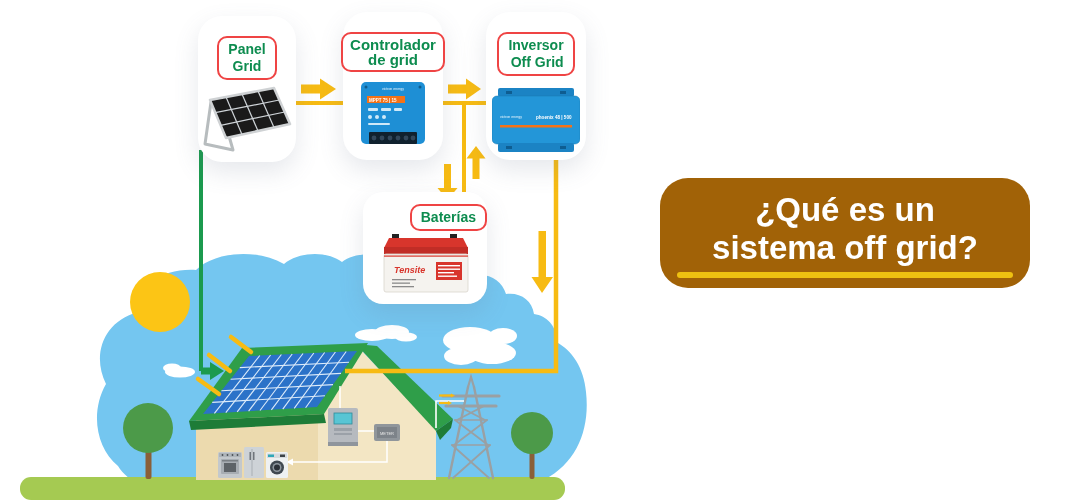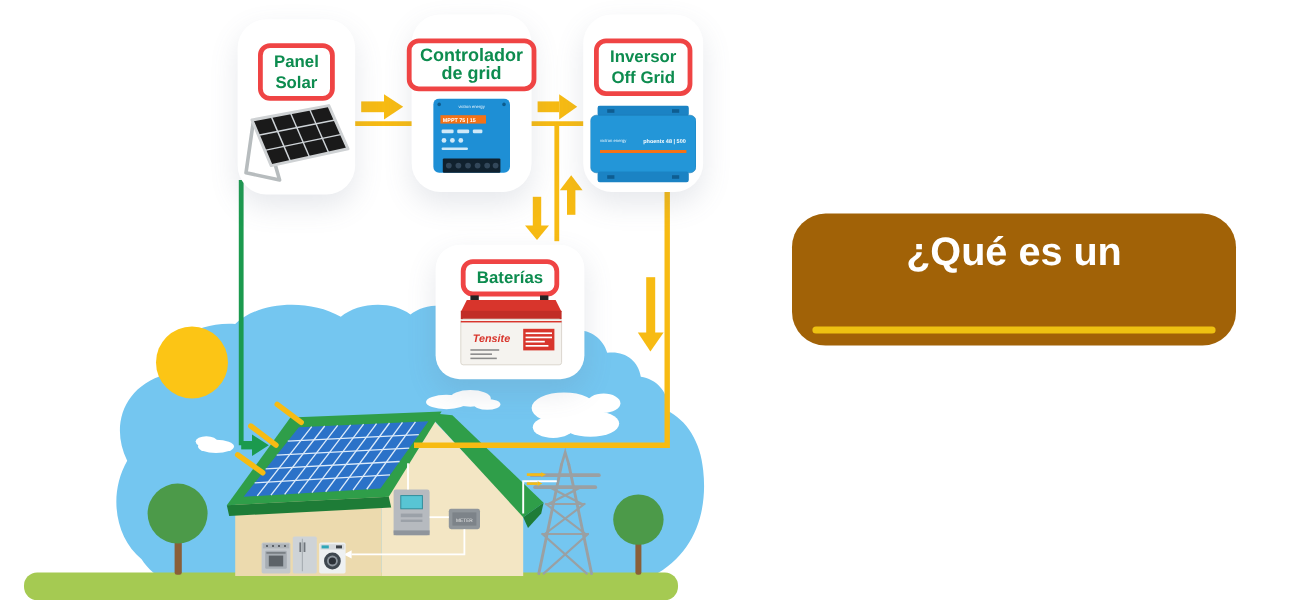--- a/index.html
+++ b/index.html
@@ -1,21 +1,21 @@
 <!DOCTYPE html>
 <html><head>
 <meta charset="utf-8">
 <style>
   html,body{margin:0;padding:0;background:#fff;}
   .stage{position:relative;width:1078px;height:500px;background:#ffffff;overflow:hidden;
          font-family:"Liberation Sans",sans-serif;}
   .bg{position:absolute;left:0;top:0;}
   .card{position:absolute;background:#ffffff;border-radius:24px;
         box-shadow:0 10px 24px rgba(100,110,135,.16);display:flex;flex-direction:column;align-items:center;}
-  .chip{border:4px solid #ef4444;color:#0d8c4f;border-radius:10px;background:#fff;
+  .chip{border:2px solid #ef4444;color:#0d8c4f;border-radius:10px;background:#fff;
         padding:3px 9px;font-weight:bold;font-size:14px;line-height:17px;text-align:center;white-space:nowrap;}
   .chip.small{font-size:15px;line-height:15px;padding:3px 7px;}
   .chip span{display:block;}
   .prod{position:absolute;}
   .banner{position:absolute;left:660px;top:178px;width:370px;height:110px;background:#a16207;
           border-radius:28px;color:#ffffff;text-align:center;}
   .banner .l1{margin-top:13px;font-size:33px;line-height:38px;font-weight:bold;}
   .banner .l2{font-size:33px;line-height:38px;font-weight:bold;}
   .banner .under{position:absolute;left:17px;right:17px;bottom:10px;height:6px;background:#eec111;border-radius:3px;}
 </style>
@@ -196,21 +196,21 @@
     <g>
       <line x1="201" y1="150" x2="201" y2="371" stroke="#1b9a4e" stroke-width="4"></line>
       <rect x="201" y="367.5" width="9" height="7" fill="#1b9a4e"></rect>
       <polygon points="210,362 210,380 224,371" fill="#1b9a4e"></polygon>
     </g>
   </svg>
 
   <div class="card" style="left:198px;top:16px;width:98px;height:146px;">
     <div class="chip" style="margin-top:20px;">
       <span>Panel</span>
-      <span>Solar</span>
+      <span>Grid</span>
     </div>
     <svg class="prod" style="left:2px;bottom:6px;" width="94" height="72" viewBox="0 0 94 72">
       <path d="M 11,18 L 5,60 L 33,66 L 29,52" stroke="#b7bcbe" stroke-width="3" fill="none" stroke-linejoin="round"></path>
       <polygon points="10,16 74,4 90,40 26,54" fill="#1a1a1a" stroke="#cfd2d4" stroke-width="2.5" stroke-linejoin="round"></polygon>
       <g stroke="#cfd4d8" stroke-width="1.2">
         <line x1="26" y1="13" x2="42" y2="50.5"></line>
           <line x1="42" y1="10" x2="58" y2="47"></line>
           <line x1="58" y1="7" x2="74" y2="43.5"></line>
         <line x1="15.3" y1="28.7" x2="79.3" y2="16"></line>
           <line x1="20.7" y1="41.3" x2="84.7" y2="28"></line>
@@ -245,39 +245,39 @@
           <circle cx="21" cy="56" r="2.4"></circle>
           <circle cx="29" cy="56" r="2.4"></circle>
         <circle cx="37" cy="56" r="2.4"></circle>
           <circle cx="45" cy="56" r="2.4"></circle>
           <circle cx="52" cy="56" r="2.4"></circle>
       </g>
     </svg>
   </div>
 
   <div class="card" style="left:486px;top:12px;width:100px;height:148px;">
-    <div class="chip" style="margin-top:20px;">
+    <div class="chip" style="margin-top:20px;text-align:right;">
       <span>Inversor</span>
       <span>Off Grid</span>
     </div>
     <svg class="prod" style="left:6px;top:76px;" width="88" height="64" viewBox="0 0 88 64">
       <rect x="6" y="0" width="76" height="9" rx="2" fill="#1b83c4"></rect>
       <rect x="14" y="3" width="6" height="3" fill="#0e5d91"></rect>
         <rect x="68" y="3" width="6" height="3" fill="#0e5d91"></rect>
       <rect x="0" y="8" width="88" height="48" rx="5" fill="#2396d8" stroke="#1b7ab3" stroke-width="0.5"></rect>
       <text x="8" y="30" font-size="3.5" fill="#eaf6fd" font-family="Liberation Sans, sans-serif">victron energy</text>
       <text x="44" y="31" font-size="4.6" fill="#ffffff" font-weight="bold" font-family="Liberation Sans, sans-serif">phoenix 48 | 500</text>
       <rect x="8" y="37" width="72" height="2.5" fill="#f47216"></rect>
       <rect x="6" y="55" width="76" height="9" rx="2" fill="#1b83c4"></rect>
       <rect x="14" y="58" width="6" height="3" fill="#0e5d91"></rect>
         <rect x="68" y="58" width="6" height="3" fill="#0e5d91"></rect>
     </svg>
   </div>
 
-  <div class="card" style="left:363px;top:204px;width:124px;height:112px;border-radius:20px;">
+  <div class="card" style="left:363px;top:192px;width:124px;height:112px;border-radius:20px;align-items:flex-end;">
     <div class="chip" style="margin-top:12px;">
       <span>Baterías</span>
     </div>
     <svg class="prod" style="left:15px;top:42px;" width="94" height="62" viewBox="0 0 94 62">
       <rect x="14" y="0" width="7" height="6" fill="#222222"></rect>
         <rect x="72" y="0" width="7" height="6" fill="#222222"></rect>
       <polygon points="6,14 11,4 85,4 90,14" fill="#d8352c"></polygon>
       <rect x="6" y="13" width="84" height="7" fill="#c12d26"></rect>
       <rect x="6" y="20" width="84" height="38" rx="2" fill="#f5f3ef" stroke="#d9d5cd" stroke-width="0.8"></rect>
       <rect x="6" y="21.5" width="84" height="1.2" fill="#d8352c"></rect>
@@ -292,16 +292,17 @@
       <g fill="#8a8a8a">
           <rect x="14" y="45" width="24" height="1.3"></rect>
           <rect x="14" y="48.5" width="18" height="1.3"></rect>
         <rect x="14" y="52" width="22" height="1.3"></rect>
         </g>
     </svg>
   </div>
 
   <div class="banner">
     <div class="l1">¿Qué es un</div>
+    <div class="l2">sistema off grid?</div>
     <div class="under"></div>
   </div>
 
 </div>
 
 </body></html>

